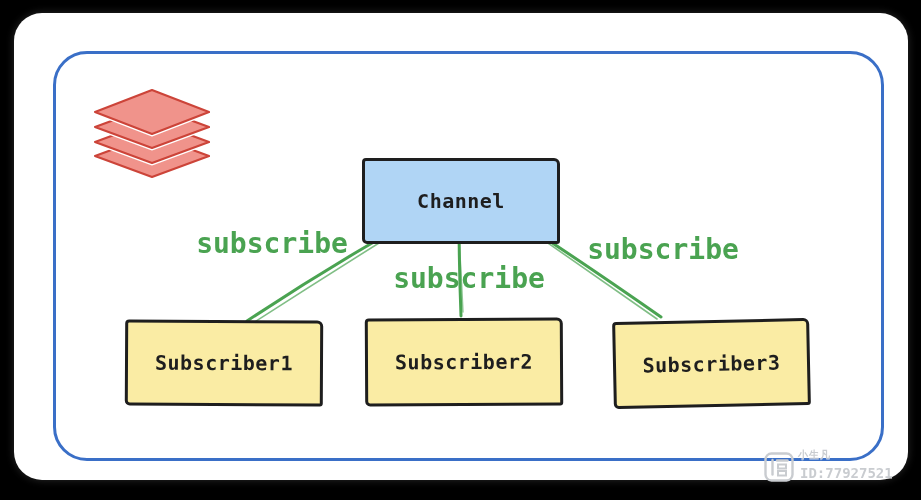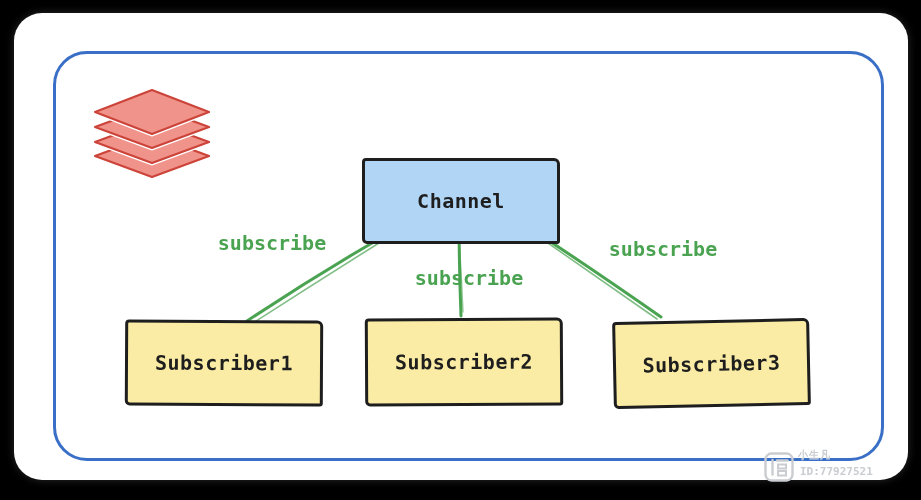--- a/index.html
+++ b/index.html
@@ -67,21 +67,21 @@
   }
   .node.sub3 {
     left: 613px; top: 320px; width: 197px; height: 87px;
     background: var(--c-subscriber-fill, #faeca4);
     transform: rotate(-1.2deg);
   }
   .edge-label {
     position: absolute;
     transform: translate(-50%, -50%);
     font-weight: bold;
-    font-size: 20px;
+    font-size: 28px;
     color: var(--c-green, #4aa351);
     white-space: nowrap;
   }
   .edge-label.l1 { left: 272px; top: 243px; }
   .edge-label.l2 { left: 469px; top: 278px; }
   .edge-label.l3 { left: 663px; top: 249px; }
   .watermark {
     position: absolute;
     left: 760px; top: 445px;
     width: 160px; height: 42px;
@@ -96,21 +96,21 @@
     position: absolute;
     left: 38px; top: 3px;
     font-size: 10px;
     font-weight: bold;
     letter-spacing: 1px;
     text-shadow: 0 1px 0 rgba(255,255,255,0.5);
   }
   .watermark .wm-id {
     position: absolute;
     left: 40px; top: 20px;
-    font-size: 11px;
+    font-size: 14px;
     font-weight: bold;
     text-shadow: 0 1px 0 rgba(255,255,255,0.5);
     text-align: right;
   }
 </style>
 </head>
 <body>
 
 <div class="stage">
   <div class="card"></div>

